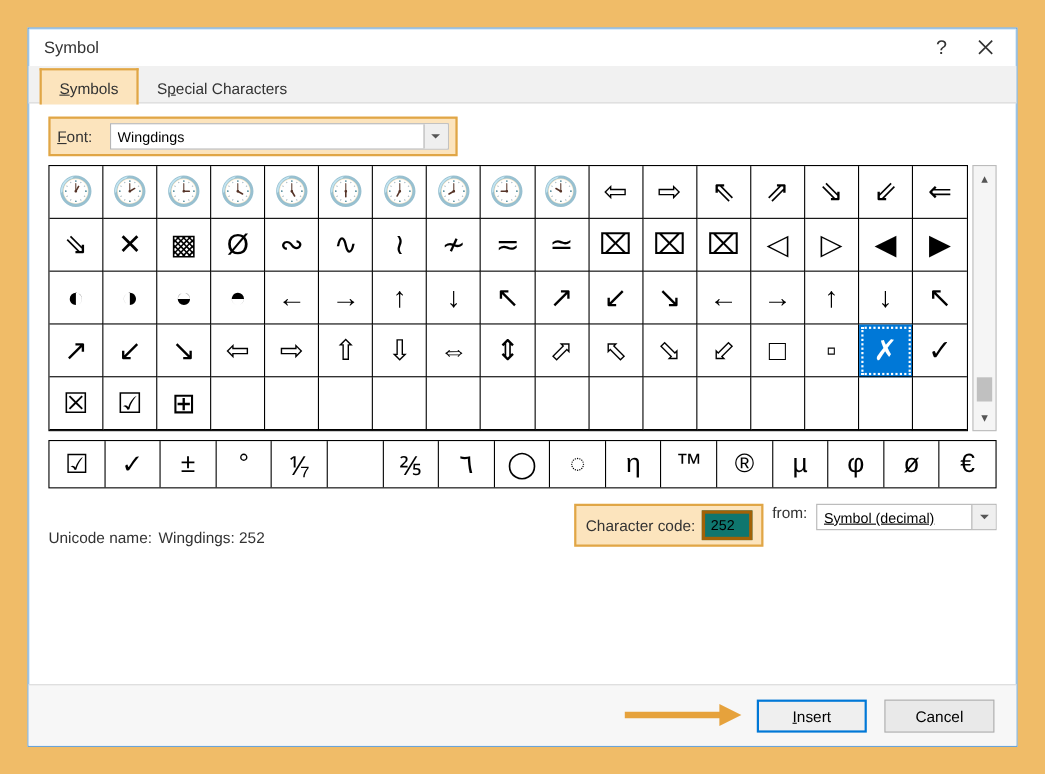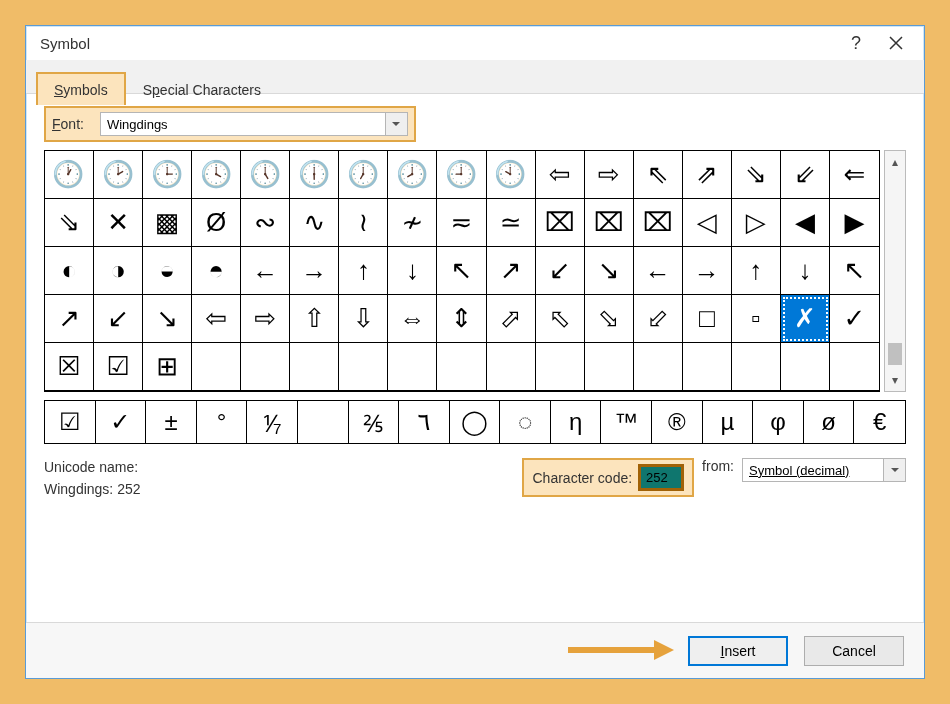--- a/index.html
+++ b/index.html
@@ -13,21 +13,21 @@
   .dialog{
     width:900px;height:654px;background:#fff;border:1px solid #5b9bd5;
     box-shadow:0 0 0 1px #cfe6f7 inset;display:flex;flex-direction:column;
   }
   .titlebar{height:34px;display:flex;align-items:center;padding:0 8px 0 14px;}
   .title{font-size:15px;color:#333}
   .spacer{flex:1}
   .tbtn{width:40px;height:32px;display:flex;align-items:center;justify-content:center;font-size:18px;color:#333;}
   .tbtn svg{width:14px;height:14px;stroke:#333;stroke-width:1.5;fill:none}
   .tabstrip{height:34px;background:#f1f1f1;border-bottom:1px solid #d9d9d9;display:flex;align-items:flex-end;padding-left:10px;gap:0}
-  .tab{padding:8px 16px 7px;font-size:14px;color:#333;border:1px solid transparent;border-bottom:none;position:relative;top:12px}
+  .tab{padding:8px 16px 7px;font-size:14px;color:#333;border:1px solid transparent;border-bottom:none;position:relative;top:2px}
   .tab .ul{text-decoration:underline}
   .tab.active{border:2px solid var(--hl-border);background:#fce4bd;border-bottom:none}
   .body{flex:1;padding:12px 18px 8px 18px;display:flex;flex-direction:column;gap:8px;position:relative}
   .row{display:flex;align-items:center;gap:8px;font-size:14px;color:#333}
   .hl{background:#fce4bd;border:2px solid var(--hl-border);padding:4px 6px;display:inline-flex;align-items:center;gap:16px}
   .label .ul{text-decoration:underline}
   .combo{display:flex;align-items:center;border:1px solid #b5b5b5;height:24px;background:#fff}
   .combo input{border:none;padding:2px 6px;font-size:13px;width:284px;outline:none;background:transparent}
   .combo .dd{width:22px;height:22px;border-left:1px solid #b5b5b5;display:flex;align-items:center;justify-content:center;background:#efefef}
   .combo .dd svg{width:10px;height:10px;fill:#555}
@@ -39,21 +39,21 @@
   .vscroll{width:22px;border:1px solid #bbb;display:flex;flex-direction:column;align-items:center;padding:4px 0;gap:4px;background:#f5f5f5}
   .vscroll .arr{font-size:12px;color:#555}
   .vscroll .thumb{width:14px;height:22px;background:#c0c0c0;margin-top:auto;margin-bottom:4px}
   .section-label{font-size:14px;color:#333}
   .section-label .ul{text-decoration:underline}
   .recent{display:grid;grid-template-columns:repeat(17,1fr);border:1px solid #000}
   .recent .cell{height:42px;font-size:24px}
   .recent .cell:nth-child(17n){border-right:none}
   .recent .cell{border-bottom:none}
   .info{display:flex;align-items:flex-end;gap:14px;font-size:14px;color:#333;margin-top:6px}
-  .info .left{display:flex;flex-direction:column;gap:6px}
+  .info .left{display:flex;flex-direction:row;gap:6px}
   .ccrow{display:flex;gap:8px;margin-left:auto}
   .ccbox{display:inline-flex;align-items:center;gap:6px;background:#fce4bd;border:2px solid var(--hl-border);padding:4px 8px}
   .ccbox input{width:46px;border:3px solid #a16207;padding:3px 5px;font-size:13px;background:#0f766e}
   .footer{height:56px;border-top:1px solid #d9d9d9;display:flex;align-items:center;justify-content:flex-end;gap:16px;padding:0 20px;background:#f7f7f7;position:relative}
   .btn{min-width:100px;height:30px;border:1px solid #adadad;background:#e9e9e9;font-size:14px;display:flex;align-items:center;justify-content:center}
   .btn.primary{background:#efefef;border:2px solid var(--blue)}
   .btn .ul{text-decoration:underline}
   .arrow-annot{position:absolute;left:540px;bottom:16px;display:flex;align-items:center}
   .arrow-annot svg{width:110px;height:24px}
   .glyph{font-family:Arial,"Segoe UI Symbol",sans-serif}

